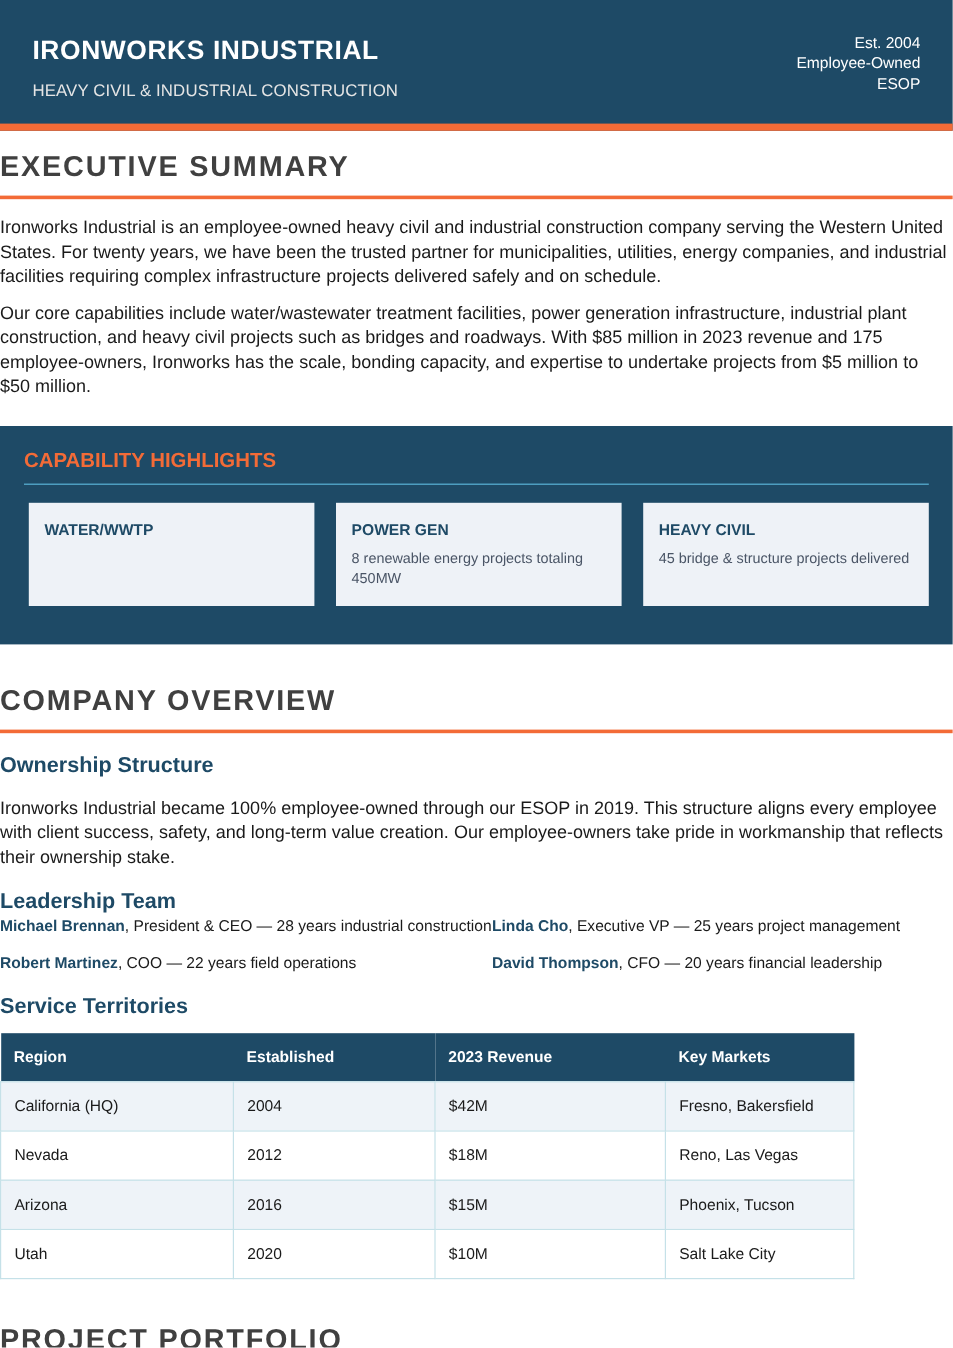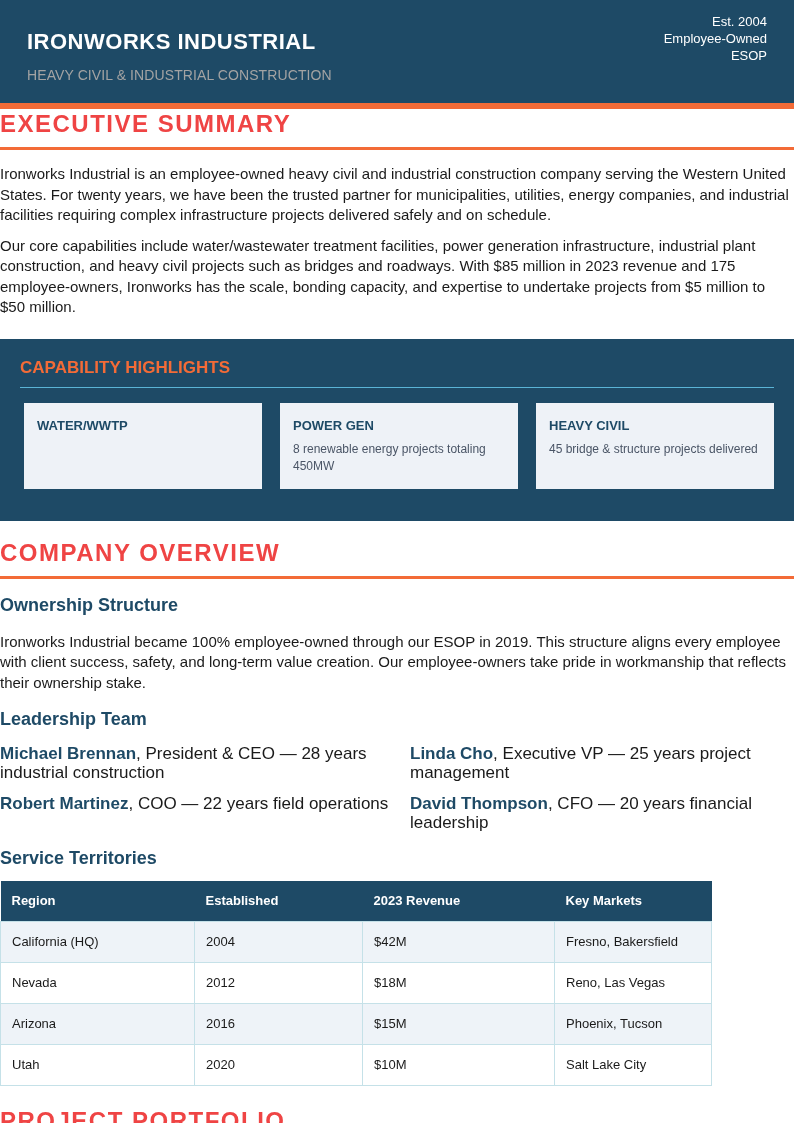--- a/index.html
+++ b/index.html
@@ -15,41 +15,41 @@
       height: 109px;
     }
     .brand-title {
       color: #ffffff;
       font-weight: bold;
       font-size: 22px;
       letter-spacing: 0.5px;
       line-height: 36px;
     }
     .brand-subtitle {
-      color: #a3a3a3;
+      color: #e5e5e5;
       font-size: 14px;
       margin-top: 7px;
       letter-spacing: 0.1px;
     }
     .header-meta {
       position: absolute;
       right: 27px;
-      top: 13px;
+      top: 27px;
       text-align: right;
       color: #ffffff;
       font-size: 13px;
       line-height: 17px;
     }
 
     .section-title {
-      color: #ef4444;
+      color: #404040;
       font-weight: bold;
       font-size: 24px;
       letter-spacing: 1.5px;
-      padding-top: 0;
+      padding-top: 16px;
       line-height: 30px;
       padding-bottom: 8px;
       border-bottom: 3px solid #f36b37;
     }
 
     .para {
       font-size: 15px;
       line-height: 20.5px;
       color: #1a1a1a;
       margin-top: 10px;
@@ -99,22 +99,21 @@
       font-size: 18px;
       margin-top: 15px;
       line-height: 22px;
     }
     .overview .para { margin-top: 16px; }
 
     .leaders {
       display: grid;
       grid-template-columns: 410px 384px;
       row-gap: 12px;
-      margin-top: 14px;
-      font-size: 17px;
+      font-size: 13px;
       line-height: 19px;
     }
     .leader-name { color: #1e4a66; font-weight: bold; }
     .leader-rest { color: #1a1a1a; }
 
     table {
       width: 712px;
       border-collapse: collapse;
       margin-top: 12px;
       font-size: 13px;

